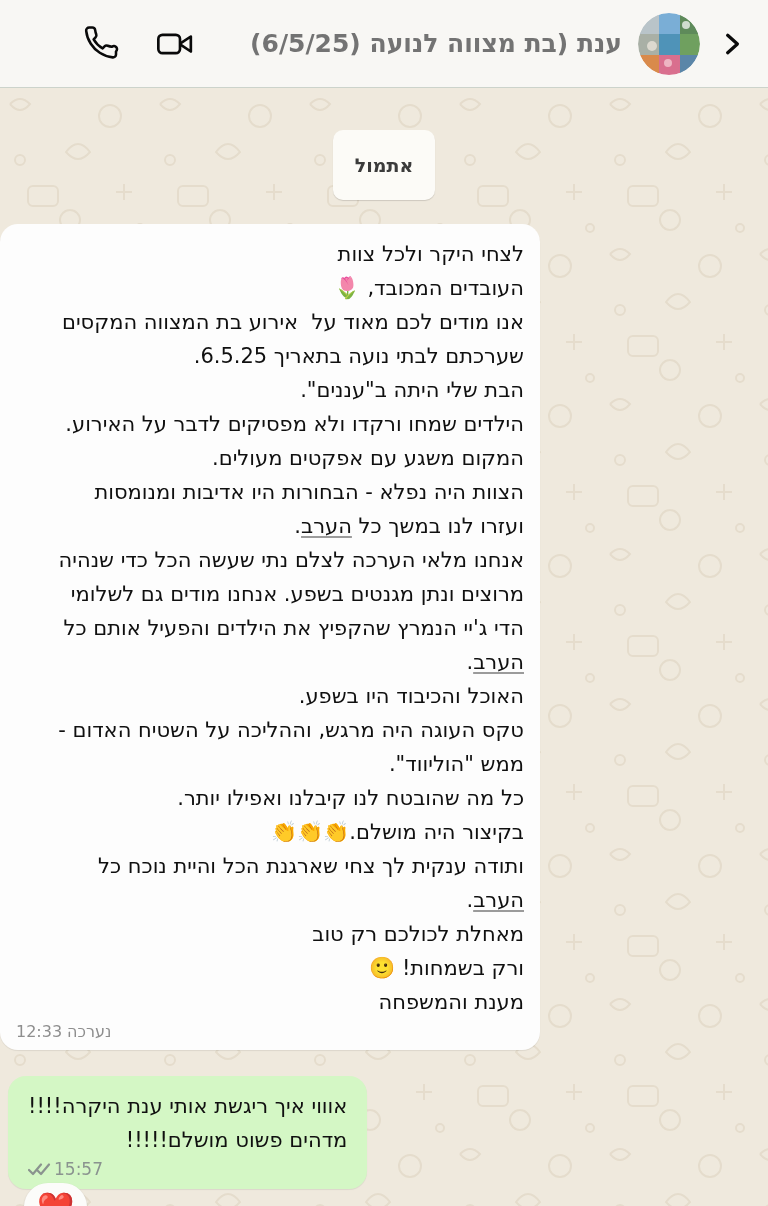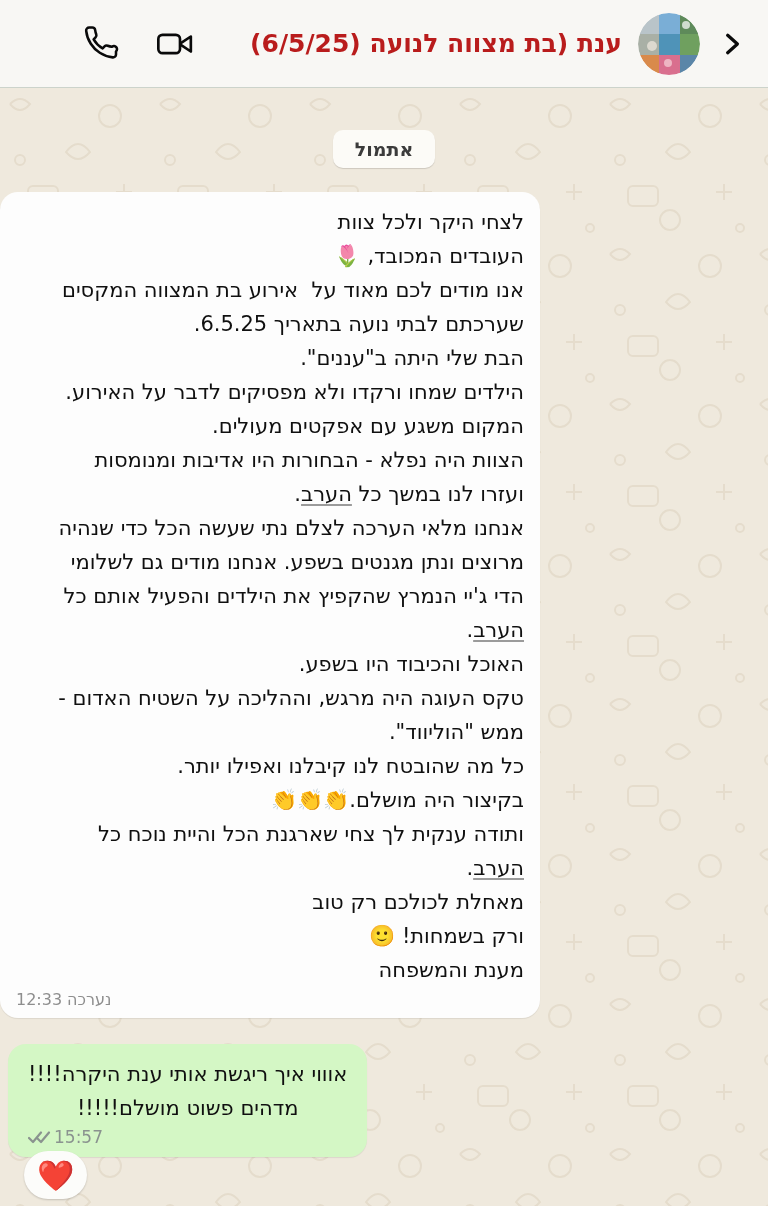--- a/index.html
+++ b/index.html
@@ -6,44 +6,44 @@
   body { font-family: "DejaVu Sans", sans-serif; background:#444; }
   .screen { position:relative; width:768px; height:1206px; margin:0 auto; overflow:hidden; background:#efe9dd; }
 
   
   .chat-header { position:relative; z-index:3; display:flex; align-items:center;
     height:88px; padding:0 14px; background:#f8f7f4; border-bottom:1px solid #ccd3cb; }
   .icon-btn { background:none; border:none; display:flex; align-items:center; justify-content:center; cursor:pointer; }
   .back-btn { width:44px; height:56px; }
   .avatar { width:62px; height:62px; border-radius:50%; overflow:hidden; flex:0 0 auto;
     margin-inline-start:10px; cursor:pointer; }
-  .title { flex:1 1 auto; margin-inline-start:16px; font-size:25px; font-weight:600; color:#b91c1c;
+  .title { flex:1 1 auto; margin-inline-start:16px; font-size:25px; font-weight:600; color:#737373;
     white-space:nowrap; overflow:hidden; }
   .video-btn { width:54px; height:56px; margin-inline-start:6px; }
   .phone-btn { width:50px; height:56px; margin-inline-start:22px; margin-inline-end:62px; }
 
   
   .chat { position:absolute; top:88px; bottom:0; left:0; right:0; }
   .doodle-svg { position:absolute; inset:0; width:100%; height:100%; }
   .chat-content { position:relative; z-index:1; padding-top:42px; }
 
   .date-chip { width:max-content; margin:0 auto 24px; background:#fcfbf7; border-radius:10px;
-    padding:8px 22px; font-size:19px; font-weight:700; color:#3b3b3b;
+    padding:24px 22px; font-size:19px; font-weight:700; color:#3b3b3b;
     box-shadow:0 1px 1px rgba(0,0,0,.14); }
 
   .msg-row { display:flex; }
   .msg-row.incoming { justify-content:flex-end; padding-inline-start:100px; }
   .msg-row.outgoing { justify-content:flex-end; padding-inline-end:8px; margin-top:26px; }
 
   .bubble { position:relative; border-radius:18px; box-shadow:0 1px 1px rgba(0,0,0,.08); }
   .bubble.in  { background:#fdfdfd; width:540px; padding:13px 16px 8px; }
   .bubble.out { background:#d4f7c5; max-width:520px; padding:13px 20px 10px; }
 
   .msg-text { font-size:21px; line-height:34px; color:#101010; white-space:pre-wrap; text-align:start; }
-  .bubble.out .msg-text { text-align:center; }
+  .bubble.out .msg-text { text-align:right; }
   .u { text-decoration:underline; text-underline-offset:3px; text-decoration-color:#9b9b9b; }
 
   .meta-in { text-align:left; color:#8e8e8e; font-size:16px; margin-top:3px; line-height:20px; }
   .meta-in .meta-time { margin-inline-start:5px; }
   .meta-out { display:flex; direction:ltr; justify-content:flex-start; align-items:center; 
     color:#8a938f; font-size:17px; margin-top:2px; line-height:20px; }
 
   .reaction-pill { position:absolute; left:16px; bottom:-42px; background:#fcfcfa;
     border-radius:26px; padding:7px 13px 5px; font-size:30px; line-height:36px; color:#e02b2b;
     box-shadow:0 1px 2px rgba(0,0,0,.18); cursor:pointer; }

